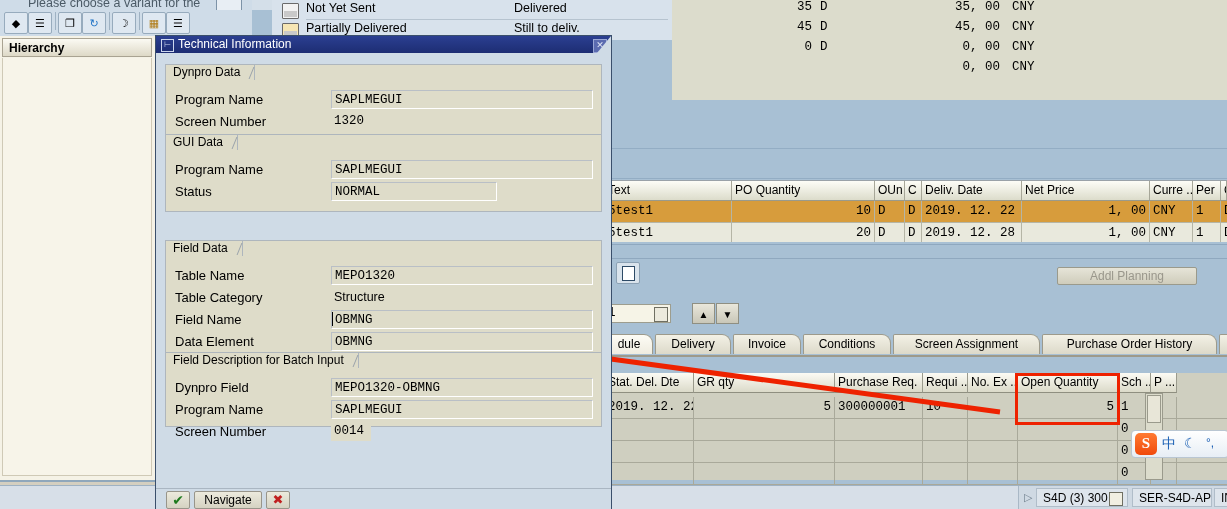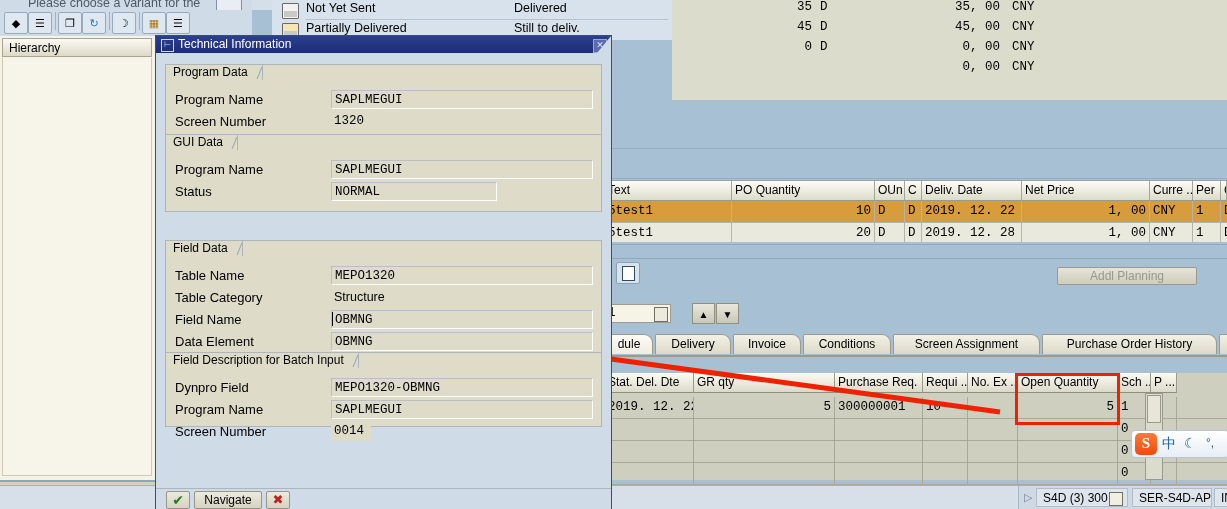--- a/index.html
+++ b/index.html
@@ -24,21 +24,21 @@
   .tb-btn{
     width:24px;height:22px;margin-top:2px;float:left;
     background:#dfe8f1;border:1px solid #97abbd;border-radius:2px;
     box-sizing:border-box;position:relative;
   }
   .tb-sep{width:6px;height:22px;float:left;}
   .tb-sep i{display:block;width:1px;height:18px;margin:2px auto;background:#9fb2c3;}
   .ic{position:absolute;left:50%;top:50%;transform:translate(-50%,-50%);font-size:11px;line-height:1;}
 
   
-  #hier-panel{left:0;top:36px;width:156px;height:444px;background:#f5f2e6;border-right:2px solid #8fa7bb;}
+  #hier-panel{left:0;top:36px;width:156px;height:444px;background:#f5f2e6;border-right:2px solid #8fa7bb;font-weight:bold;}
   #hier-head{
     position:absolute;left:2px;top:2px;width:150px;height:19px;
     background:linear-gradient(#fbfaf3,#ded9c7);
     border:1px solid #a9a392;box-sizing:border-box;
     font-size:12px;padding:2px 0 0 6px;color:#000;
   }
   #hier-body{position:absolute;left:2px;top:22px;width:150px;height:418px;background:#f7f4e9;border:1px solid #cfc9b6;border-top:none;box-sizing:border-box;}
   #hier-bottom{left:0;top:480px;width:156px;height:29px;background:#d4cfc0;border-top:2px solid #8fa7bb;}
 
   
@@ -427,21 +427,21 @@
 
 <div class="abs" id="dialog">
   <div id="dlg-title">
     <span id="dlg-ic">⊢</span>
     <span>Technical Information</span>
     <span id="dlg-close">✕</span>
   </div>
   <div id="dlg-corner"></div>
 
   <div class="grp" style="top:28px;height:78px">
-    <span class="grp-legend">Program Data</span>
+    <span class="grp-legend">Dynpro Data</span>
     <div class="frow" style="top:25px;width:420px">
       <span class="flbl">Program Name</span>
       <span class="fval box" style="width:262px">SAPLMEGUI</span>
     </div>
     <div class="frow" style="top:47px;width:420px">
       <span class="flbl">Screen Number</span>
       <span class="fval" style="width:40px">1320</span>
     </div>
   </div>
 

